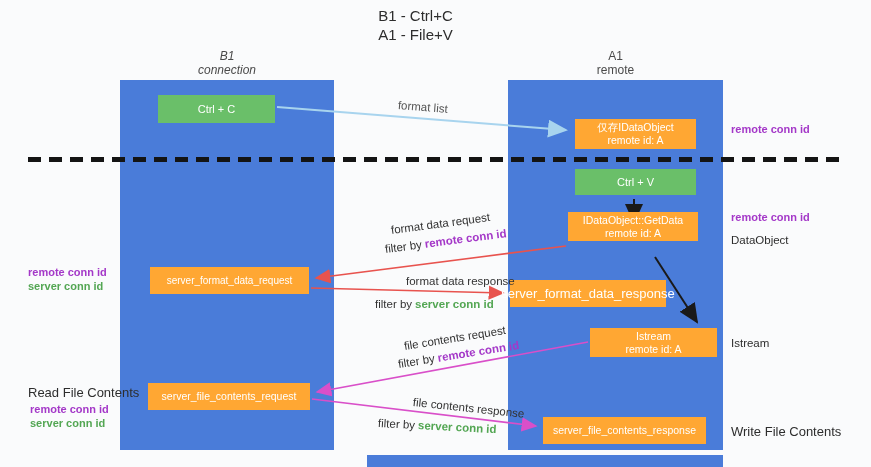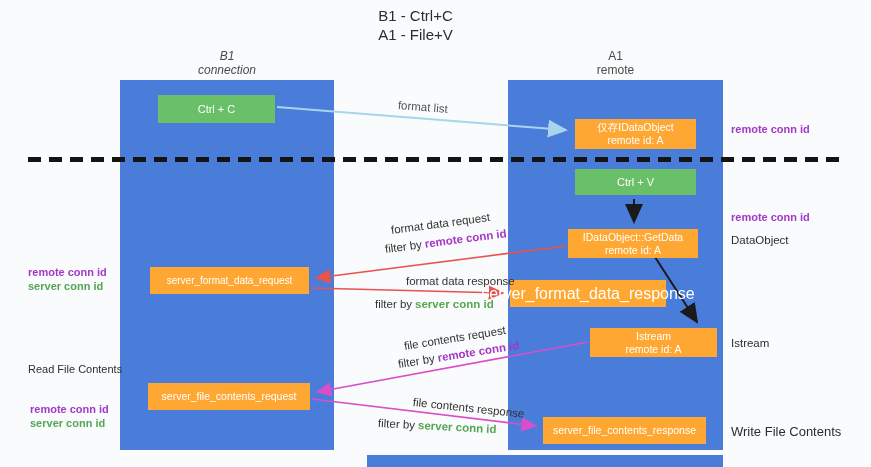--- a/index.html
+++ b/index.html
@@ -22,23 +22,23 @@
 
   .node { position:absolute; display:flex; flex-direction:column; justify-content:center;
           align-items:center; color:#fff; font-size:11px; font-weight:normal; text-align:center;
           line-height:13px; }
   .green-box { background:#6abf69; }
   .orange-box { background:#ffa733; }
 
   .ctrl-c   { left:158px; top:95px;  width:117px; height:28px; }
   .ido      { left:575px; top:119px; width:121px; height:30px; font-size:10.5px; }
   .ctrl-v   { left:575px; top:169px; width:121px; height:26px; }
-  .getdata  { left:568px; top:229px; width:130px; height:29px; font-size:10.5px; }
+  .getdata  { left:568px; top:212px; width:130px; height:29px; font-size:10.5px; }
   .fmt-req  { left:150px; top:267px; width:159px; height:27px; font-size:10px; }
-  .fmt-res  { left:510px; top:280px; width:156px; height:27px; font-size:16px; }
+  .fmt-res  { left:510px; top:280px; width:156px; height:27px; font-size:13px; }
   .istream  { left:590px; top:328px; width:127px; height:29px; font-size:10.5px; }
   .file-req { left:148px; top:383px; width:162px; height:27px; font-size:10.5px; }
   .file-res { left:543px; top:417px; width:163px; height:27px; font-size:10.5px; }
 
   .arrows { position:absolute; left:0; top:0; pointer-events:none; }
 
   .arrow-label { position:absolute; font-size:11.5px; color:#333; white-space:nowrap;
                  transform-origin:left center; }
   .al-format-list { left:398px; top:99px;  transform:rotate(4.5deg); color:#555; }
   .al-fdr  { left:391px; top:224px; transform:rotate(-7.5deg); }
@@ -58,21 +58,21 @@
   .sl-bold-purple { color:#a438c8; font-weight:bold; }
   .sl-bold-green  { color:#53a653; font-weight:bold; }
 
   .sl-rconn-top  { left:731px; top:123px; }
   .sl-rconn-mid  { left:731px; top:211px; }
   .sl-dataobject { left:731px; top:234px; font-size:11.5px;text-align:center; }
   .sl-istream    { left:731px; top:337px; font-size:11.5px; }
   .sl-write      { left:731px; top:424px; font-size:13px; }
   .sl-l-rconn1   { left:28px;  top:266px; }
   .sl-l-sconn1   { left:28px;  top:280px; }
-  .sl-read       { left:28px;  top:363px; font-size:11px; }
+  .sl-read       { left:28px;  top:385px; font-size:13px; }
   .sl-l-rconn2   { left:30px;  top:403px; }
   .sl-l-sconn2   { left:30px;  top:417px; }
 
   .bottom-bar { position:absolute; left:367px; top:455px; width:356px; height:12px; background:#4a7cd9; }
 </style>
 </head>
 <body>
 
 <div class="stage">
 

